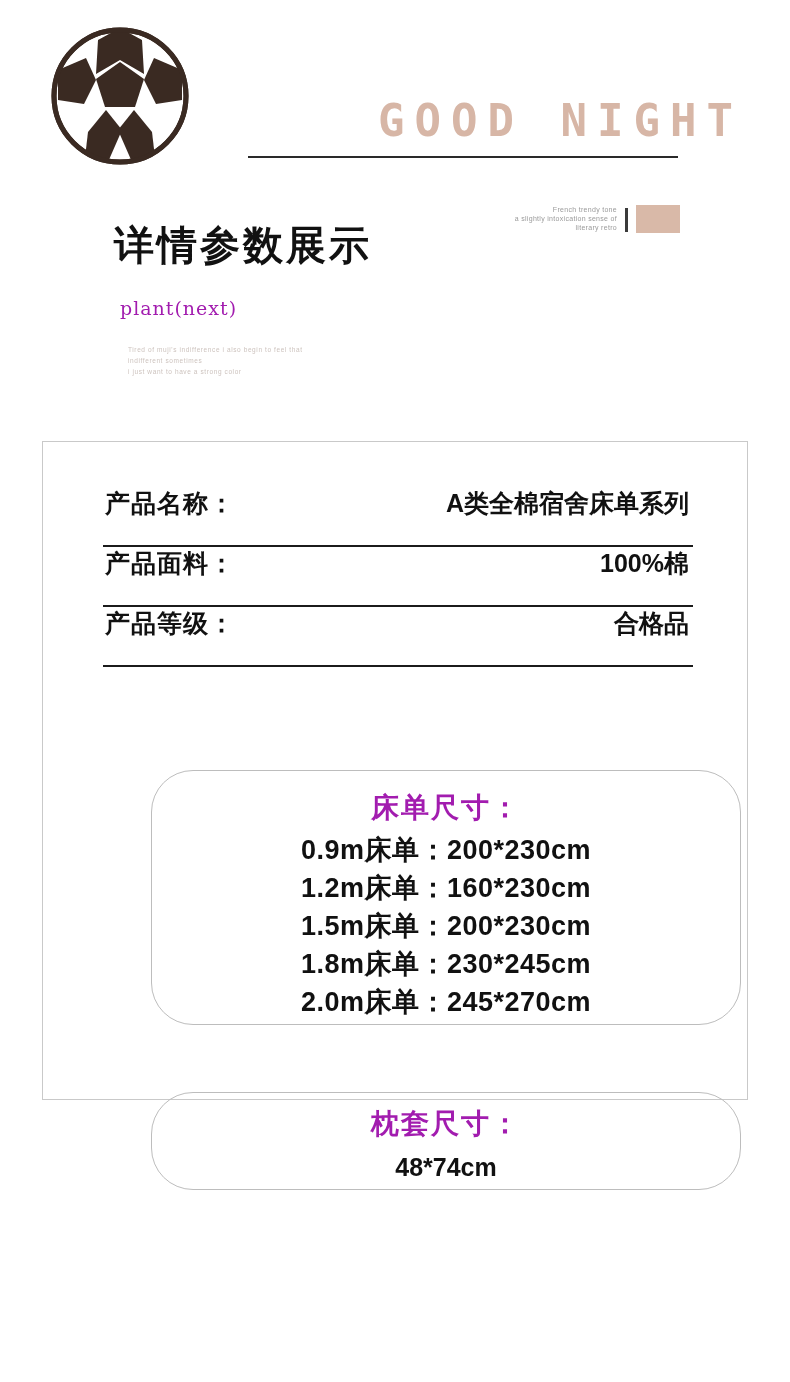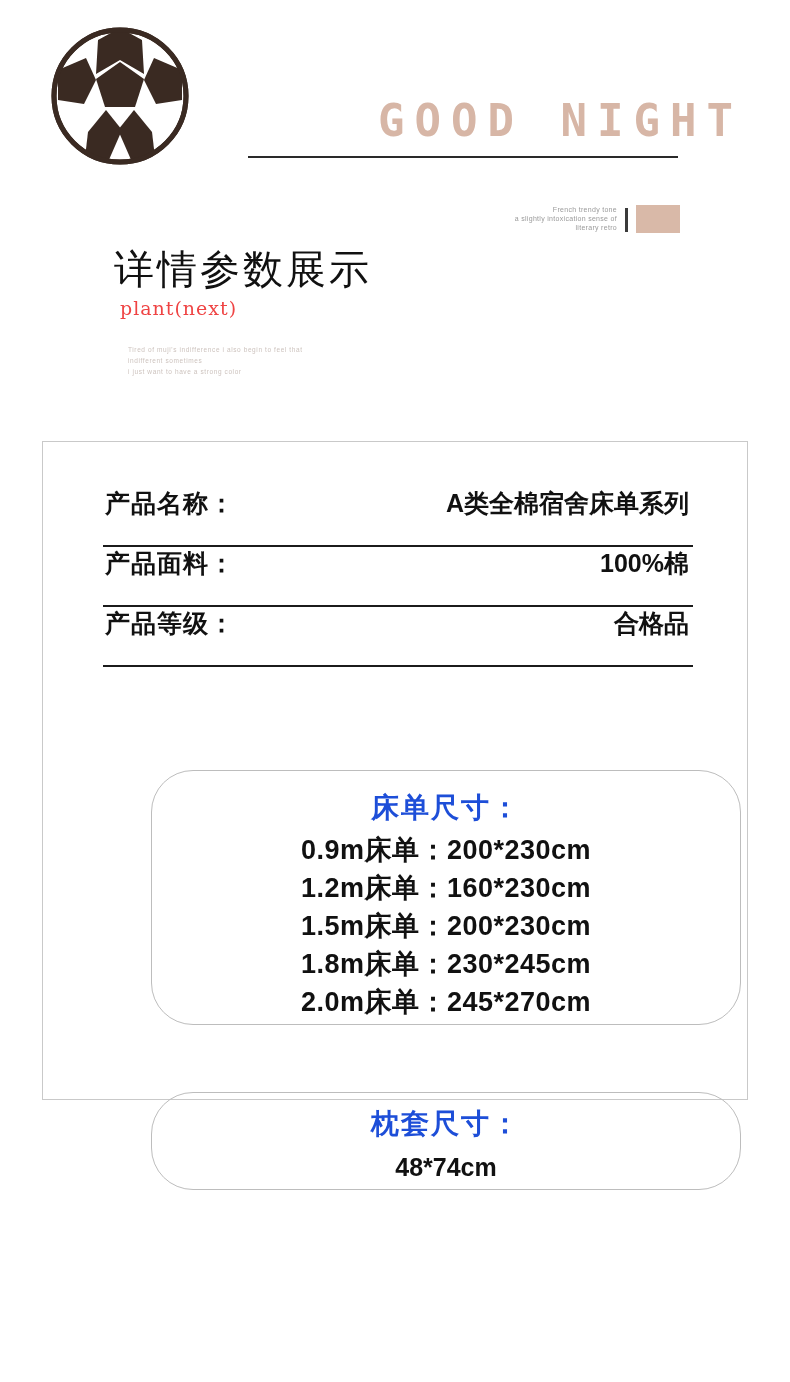--- a/index.html
+++ b/index.html
@@ -80,32 +80,31 @@
     background: #d9b9a8;
   }
 
   
   .title-cn {
     position: absolute;
     left: 114px;
     top: 218px;
     font-family: "Liberation Sans", sans-serif;
     font-size: 40px;
-    font-weight: normal;
+    font-weight: bold;
     letter-spacing: 3px;
     color: #111;
-    margin-top: 24px;
   }
   .plant-next {
     position: absolute;
     left: 120px;
     top: 297px;
     font-family: "DejaVu Serif", serif;
     font-size: 19px;
-    color: #ef4444;
+    color: #a21caf;
     letter-spacing: 1px;
   }
   .micro {
     position: absolute;
     left: 128px;
     top: 344px;
     font-family: "Liberation Sans", sans-serif;
     font-size: 6.5px;
     line-height: 11px;
     color: #cdc3be;
@@ -166,21 +165,21 @@
   }
   .pillow-box {
     top: 650px;
     height: 98px;
     padding-top: 12px;
   }
   .size-head {
     font-size: 28px;
     font-weight: bold;
     letter-spacing: 2px;
-    color: #1d4ed8;
+    color: #a21caf;
     margin-bottom: 4px;
   }
   .size-line {
     font-size: 27px;
     font-weight: bold;
     color: #111;
     line-height: 38px;
     letter-spacing: .5px;
   }
   .pillow-value {

